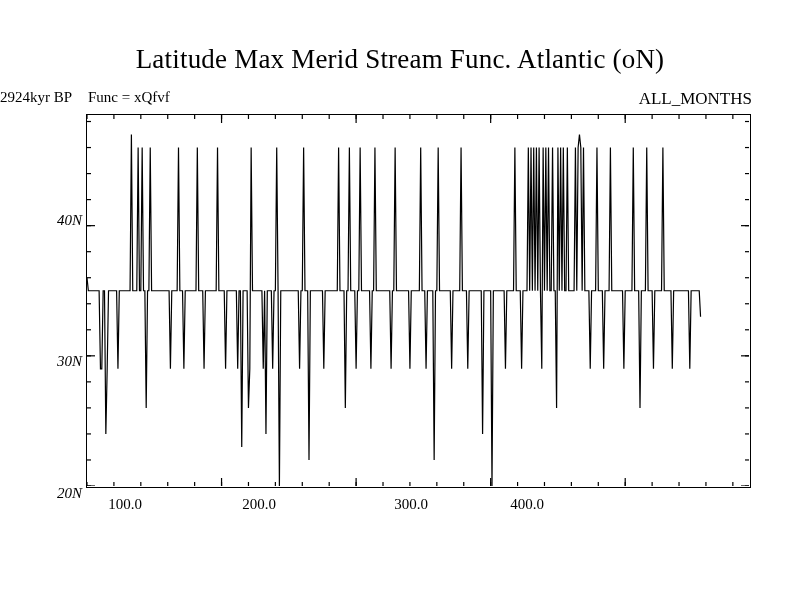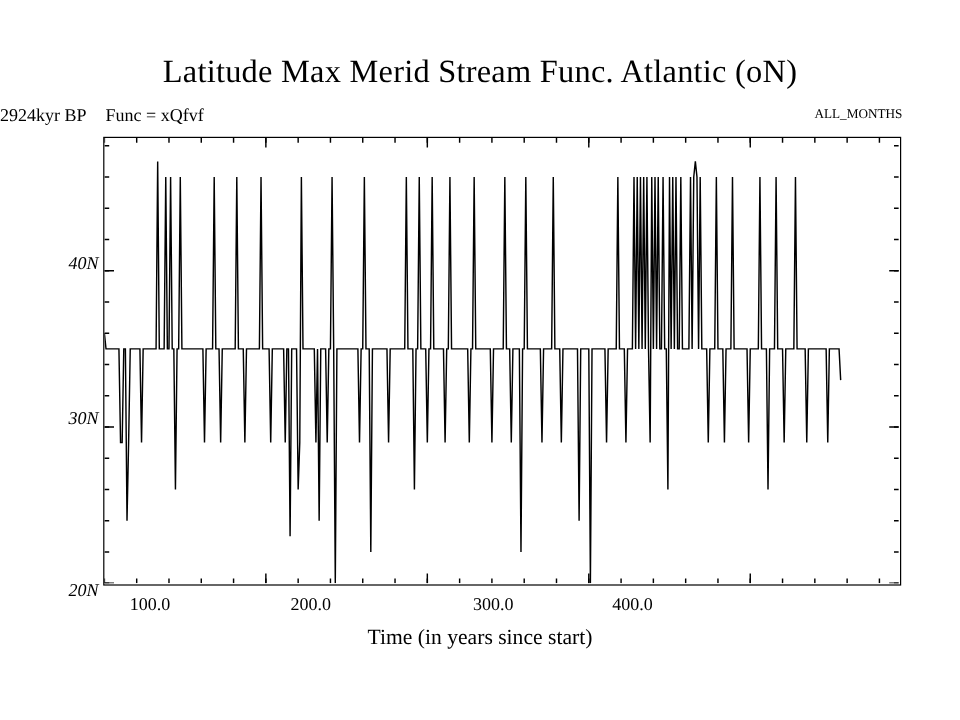--- a/index.html
+++ b/index.html
@@ -39,21 +39,21 @@
     position: absolute;
     left: 0;
     top: 89px;
     width: 800px;
     font-size: 15px;
   }
   .subtitle-right {
     position: absolute;
     right: 48px;
     top: 89px;
-    font-size: 11px;
+    font-size: 17px;
   }
   .plot-frame {
     position: absolute;
     left: 86px;
     top: 114px;
     width: 665px;
     height: 374px;
     border: 1.5px solid #000;
     box-sizing: border-box;
     background: #fff;
@@ -195,23 +195,22 @@
           <line x1="662" y1="58.5789473684211" x2="658" y2="58.5789473684211" stroke="#000" stroke-width="1.2"></line>
           <line x1="0" y1="32.54385964912285" x2="4" y2="32.54385964912285" stroke="#000" stroke-width="1.2"></line>
           <line x1="662" y1="32.54385964912285" x2="658" y2="32.54385964912285" stroke="#000" stroke-width="1.2"></line>
           <line x1="0" y1="6.508771929824604" x2="4" y2="6.508771929824604" stroke="#000" stroke-width="1.2"></line>
           <line x1="662" y1="6.508771929824604" x2="658" y2="6.508771929824604" stroke="#000" stroke-width="1.2"></line>
         </g>
     </svg>
   </div>
 
   <div class="ytick-label" style="top:212px;">40N</div>
-  <div class="ytick-label" style="top:341px;">30N</div>
+  <div class="ytick-label" style="top:353px;">30N</div>
   <div class="ytick-label" style="top:485px;">20N</div>
 
   <div class="xtick-label" style="left:90px;">100.0</div>
   <div class="xtick-label" style="left:224px;">200.0</div>
   <div class="xtick-label" style="left:358px;text-align:right;">300.0</div>
   <div class="xtick-label" style="left:492px;">400.0</div>
 
-  <div class="xlabel">Time (in years since start)</div>
 
 </div>
 
 </body></html>

